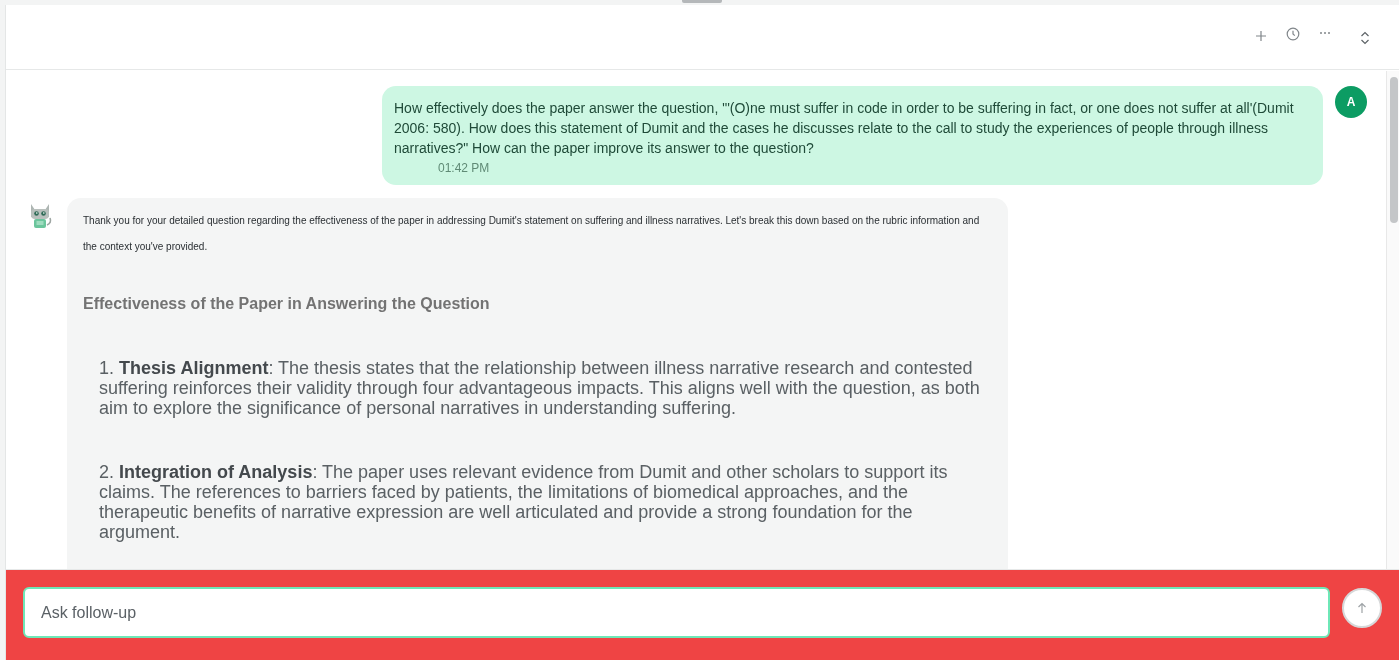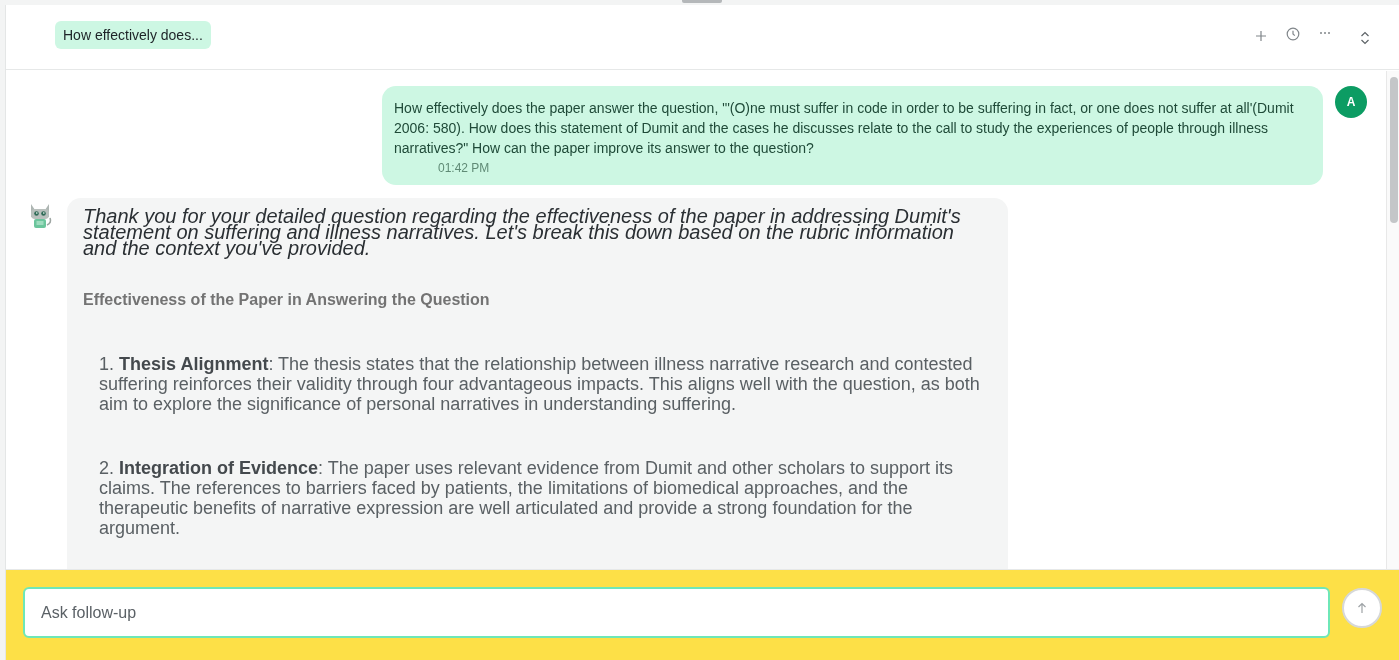--- a/index.html
+++ b/index.html
@@ -12,39 +12,38 @@
   .hdr-icon svg { display: block; }
   .chat { position: absolute; left: 0; top: 66px; width: 1380px; height: 498px; overflow: hidden; }
   .scrollbar { position: absolute; left: 1380px; top: 66px; width: 14px; height: 498px; background: #fafafa; border-left: 1px solid #e8e8e8; }
   .scroll-thumb { position: absolute; left: 3px; top: 6px; width: 8px; height: 146px; background: #c4c6c8; border-radius: 4px; }
   .user-bubble { position: absolute; left: 376px; top: 15px; width: 941px; background: #cdf7e3; border-radius: 14px; padding: 12px 16px 9px 12px; }
   .user-text { font-size: 14px; line-height: 20px; color: #1f4a38; }
   .user-time { font-size: 12px; line-height: 16px; color: #5f8a75; margin-top: 2px; margin-left: 44px; }
   .avatar { position: absolute; left: 1329px; top: 15px; width: 32px; height: 32px; border-radius: 50%; background: #0c9c63; color: #fff; font-size: 12px; font-weight: bold; display: flex; align-items: center; justify-content: center; }
   .bot-avatar { position: absolute; left: 21px; top: 130px; width: 26px; height: 30px; }
   .bot-bubble { position: absolute; left: 61px; top: 127px; width: 941px; height: 430px; background: #f4f5f5; border-radius: 14px; padding: 10px 16px; }
-  .bot-intro { font-size: 20px; line-height: 16px; color: #2a2f33; font-style: italic; }
+  .bot-intro { font-size: 10px; line-height: 26px; color: #2a2f33; }
   .bot-heading { font-size: 16px; font-weight: bold; color: #737373; margin-top: 34px; line-height: 20px; }
   .bot-list { margin-top: 44px; padding-left: 16px; }
   .bot-item { font-size: 18px; line-height: 20px; color: #5a6064; margin-bottom: 44px; }
   .bot-item b { color: #44494d; }
-  .composer { position: absolute; left: 0; top: 564px; width: 1394px; height: 91px; background: #fde047; border-top: 1px solid #e6e8e8; }
+  .composer { position: absolute; left: 0; top: 564px; width: 1394px; height: 91px; background: #ef4444; border-top: 1px solid #e6e8e8; }
   .input-box { position: absolute; left: 17px; top: 17px; width: 1307px; height: 51px; border: 2px solid #6ee7b7; border-radius: 6px; background: #fff; font-size: 16px; color: #5b6166; padding: 0 16px; line-height: 47px; font-family: "Liberation Sans", sans-serif; outline: none; }
   .input-box::placeholder { color: #5b6166; }
   .send-btn { position: absolute; left: 1336px; top: 18px; width: 40px; height: 40px; border-radius: 50%; border: 2px solid #d6d8d9; background: #fff; display: flex; align-items: center; justify-content: center; color: #9ea3a6; font-size: 13px; cursor: pointer; }
 </style>
 </head>
 <body>
 
 <div class="top-handle"></div>
 
 <div class="frame">
 
   <div class="header">
-    <div class="title-chip">How effectively does...</div>
 
     <div class="hdr-icon" style="left:1244px;">
       <svg width="12" height="12" viewBox="0 0 12 12">
           <path d="M6 1v10M1 6h10" stroke="#80868a" stroke-width="1.2" fill="none"></path>
         </svg>
     </div>
     <div class="hdr-icon" style="left:1276px; top:18px;">
       <svg width="14" height="14" viewBox="0 0 14 14">
           <circle cx="7" cy="7" r="5.8" stroke="#80868a" stroke-width="1.2" fill="none"></circle>
           <path d="M7 3.8V7l1.8 1.6" stroke="#80868a" stroke-width="1.2" fill="none"></path>
@@ -83,21 +82,21 @@
         <rect x="9.5" y="20" width="7" height="4" fill="#9fdcbf"></rect>
         <path d="M20 24 q5 -2 3 -7" stroke="#9ea6a3" stroke-width="1.6" fill="none"></path>
       </svg>
     </div>
 
     <div class="bot-bubble">
       <div class="bot-intro">Thank you for your detailed question regarding the effectiveness of the paper in addressing Dumit's statement on suffering and illness narratives. Let's break this down based on the rubric information and the context you've provided.</div>
       <div class="bot-heading">Effectiveness of the Paper in Answering the Question</div>
       <div class="bot-list">
         <div class="bot-item"><span>1.</span> <b>Thesis Alignment</b><span>: The thesis states that the relationship between illness narrative research and contested suffering reinforces their validity through four advantageous impacts. This aligns well with the question, as both aim to explore the significance of personal narratives in understanding suffering.</span></div>
-        <div class="bot-item"><span>2.</span> <b>Integration of Evidence</b><span>: The paper uses relevant evidence from Dumit and other scholars to support its claims. The references to barriers faced by patients, the limitations of biomedical approaches, and the therapeutic benefits of narrative expression are well articulated and provide a strong foundation for the argument.</span></div>
+        <div class="bot-item"><span>2.</span> <b>Integration of Analysis</b><span>: The paper uses relevant evidence from Dumit and other scholars to support its claims. The references to barriers faced by patients, the limitations of biomedical approaches, and the therapeutic benefits of narrative expression are well articulated and provide a strong foundation for the argument.</span></div>
       </div>
     </div>
   </div>
 
   <div class="scrollbar">
     <div class="scroll-thumb"></div>
   </div>
 
   <div class="composer">
     <input class="input-box" type="text" placeholder="Ask follow-up" style="">

